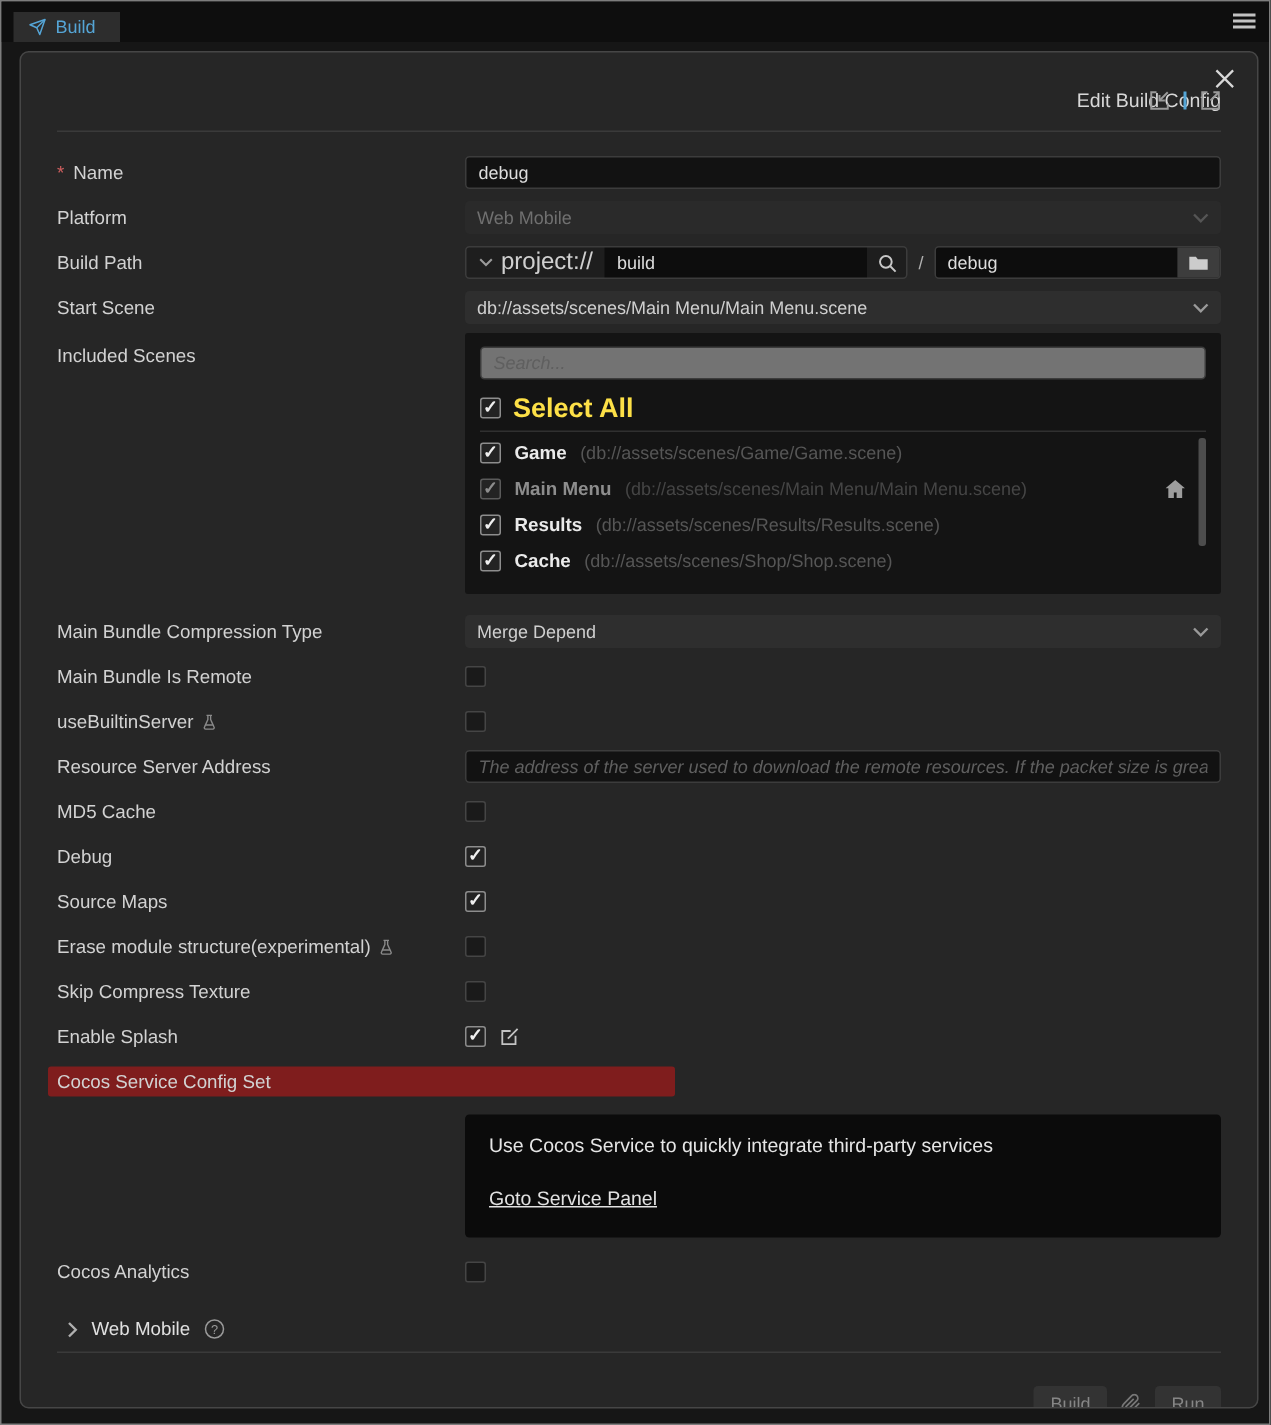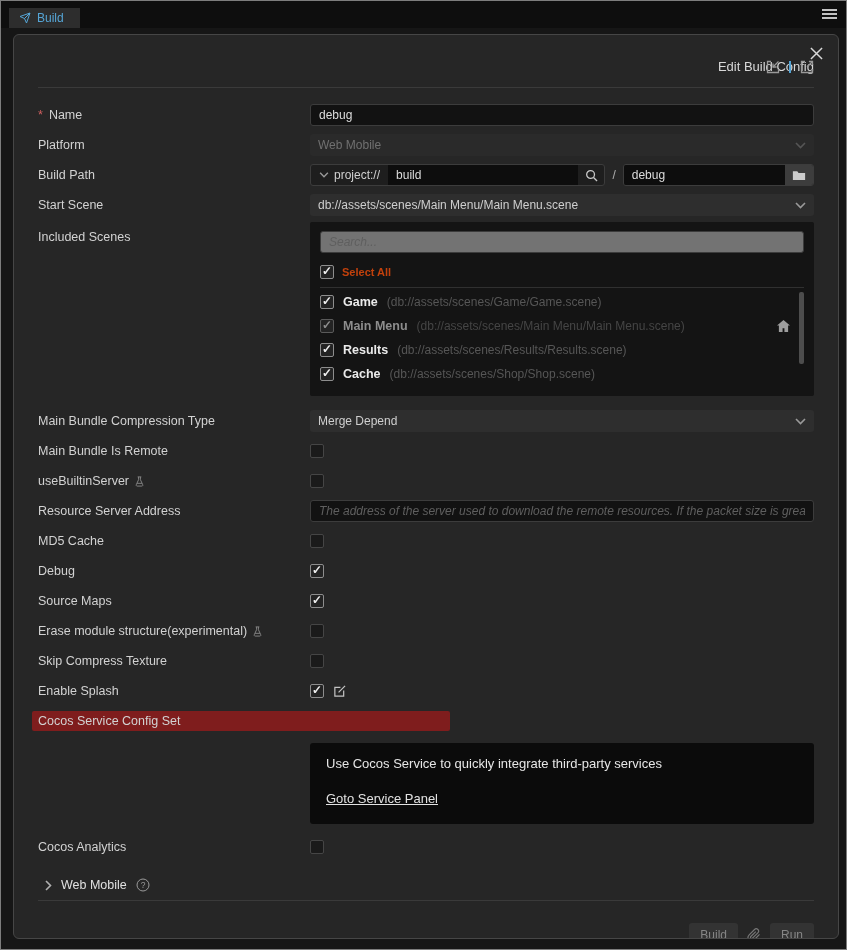--- a/index.html
+++ b/index.html
@@ -58,21 +58,21 @@
   }
   .sel .chev { color:#9a9a9a; display:flex; }
   .sel.disabled { background:#2a2a2a; color:#707070; cursor:default; }
   .sel.disabled .chev { color:#555; }
   
   .bp { gap:7px; }
   .bp-group {
     flex:1.55; display:flex; align-items:stretch; height:22px;
     border:1px solid #3c3c3c; border-radius:3px; background:#1e1e1e; overflow:hidden;
   }
-  .bp-proto { display:flex; align-items:center; gap:5px; padding:0 8px; font-size:12px; color:#d0d0d0; cursor:pointer; }
+  .bp-proto { display:flex; align-items:center; gap:5px; padding:0 8px; font-size:16px; color:#d0d0d0; cursor:pointer; }
   .bp-proto .chev { color:#9a9a9a; display:flex; }
   .bp-group input { flex:1; min-width:0; background:#0d0d0d; border:none; color:#dddddd; font-size:12px; padding:0 8px; outline:none; font-family:inherit; }
   .bp-search { width:26px; display:flex; align-items:center; justify-content:center; color:#c8c8c8; cursor:pointer; }
   .bp-slash { color:#b0b0b0; font-size:12px; }
   .bp-group2 { flex:1; display:flex; height:22px; border-radius:3px; overflow:hidden; border:1px solid #3c3c3c; }
   .bp-group2 input { flex:1; min-width:0; background:#0d0d0d; border:none; color:#dddddd; font-size:12px; padding:0 8px; outline:none; font-family:inherit; }
   .bp-folder { width:28px; background:#3d3d3d; display:flex; align-items:center; justify-content:center; color:#cccccc; cursor:pointer; }
   
   .cb {
     width:14px; height:14px; border-radius:2px; background:#1a1a1a; border:1px solid #454545;
@@ -80,21 +80,21 @@
   }
   .cb[data-checked="true"] { border-color:#8d8d8d; background:#232323; }
   .cb[data-checked="true"]::after {
     content:"\2713"; position:absolute; left:1px; top:-2px; font-size:12px; font-weight:bold; color:#efefef;
   }
   
   .scenes-panel { width:100%; background:#141414; border-radius:2px; padding:9px 10px 10px 10px; }
   .scenes-search { margin-bottom:7px; }
   .scenes-search input { background:#737373; }
   .selall-row { display:flex; align-items:center; gap:8px; height:24px; }
-  .selall-label { font-size:11px; font-weight:bold; color:#c2410c; }
+  .selall-label { font-size:18px; font-weight:bold; color:#fde047; }
   .scenes-divider { border-bottom:1px solid #303030; margin:3px 0 2px 0; }
   .scene-rows { position:relative; padding-right:14px; }
   .scene-row { display:flex; align-items:center; gap:9px; height:24px; }
   .scene-name { font-size:12.5px; font-weight:bold; color:#eaeaea; white-space:nowrap; }
   .scene-path { font-size:12px; color:#565656; white-space:nowrap; overflow:hidden; text-overflow:ellipsis; }
   .scene-row[data-disabled="true"] .scene-name { color:#8d8d8d; }
   .scene-row[data-disabled="true"] .scene-path { color:#454545; }
   .scene-row[data-disabled="true"] .cb { border-color:#5a5a5a; cursor:default; }
   .scene-row[data-disabled="true"] .cb[data-checked="true"]::after { color:#8d8d8d; }
   .home-ic { margin-left:auto; color:#9d9d9d; display:flex; }

